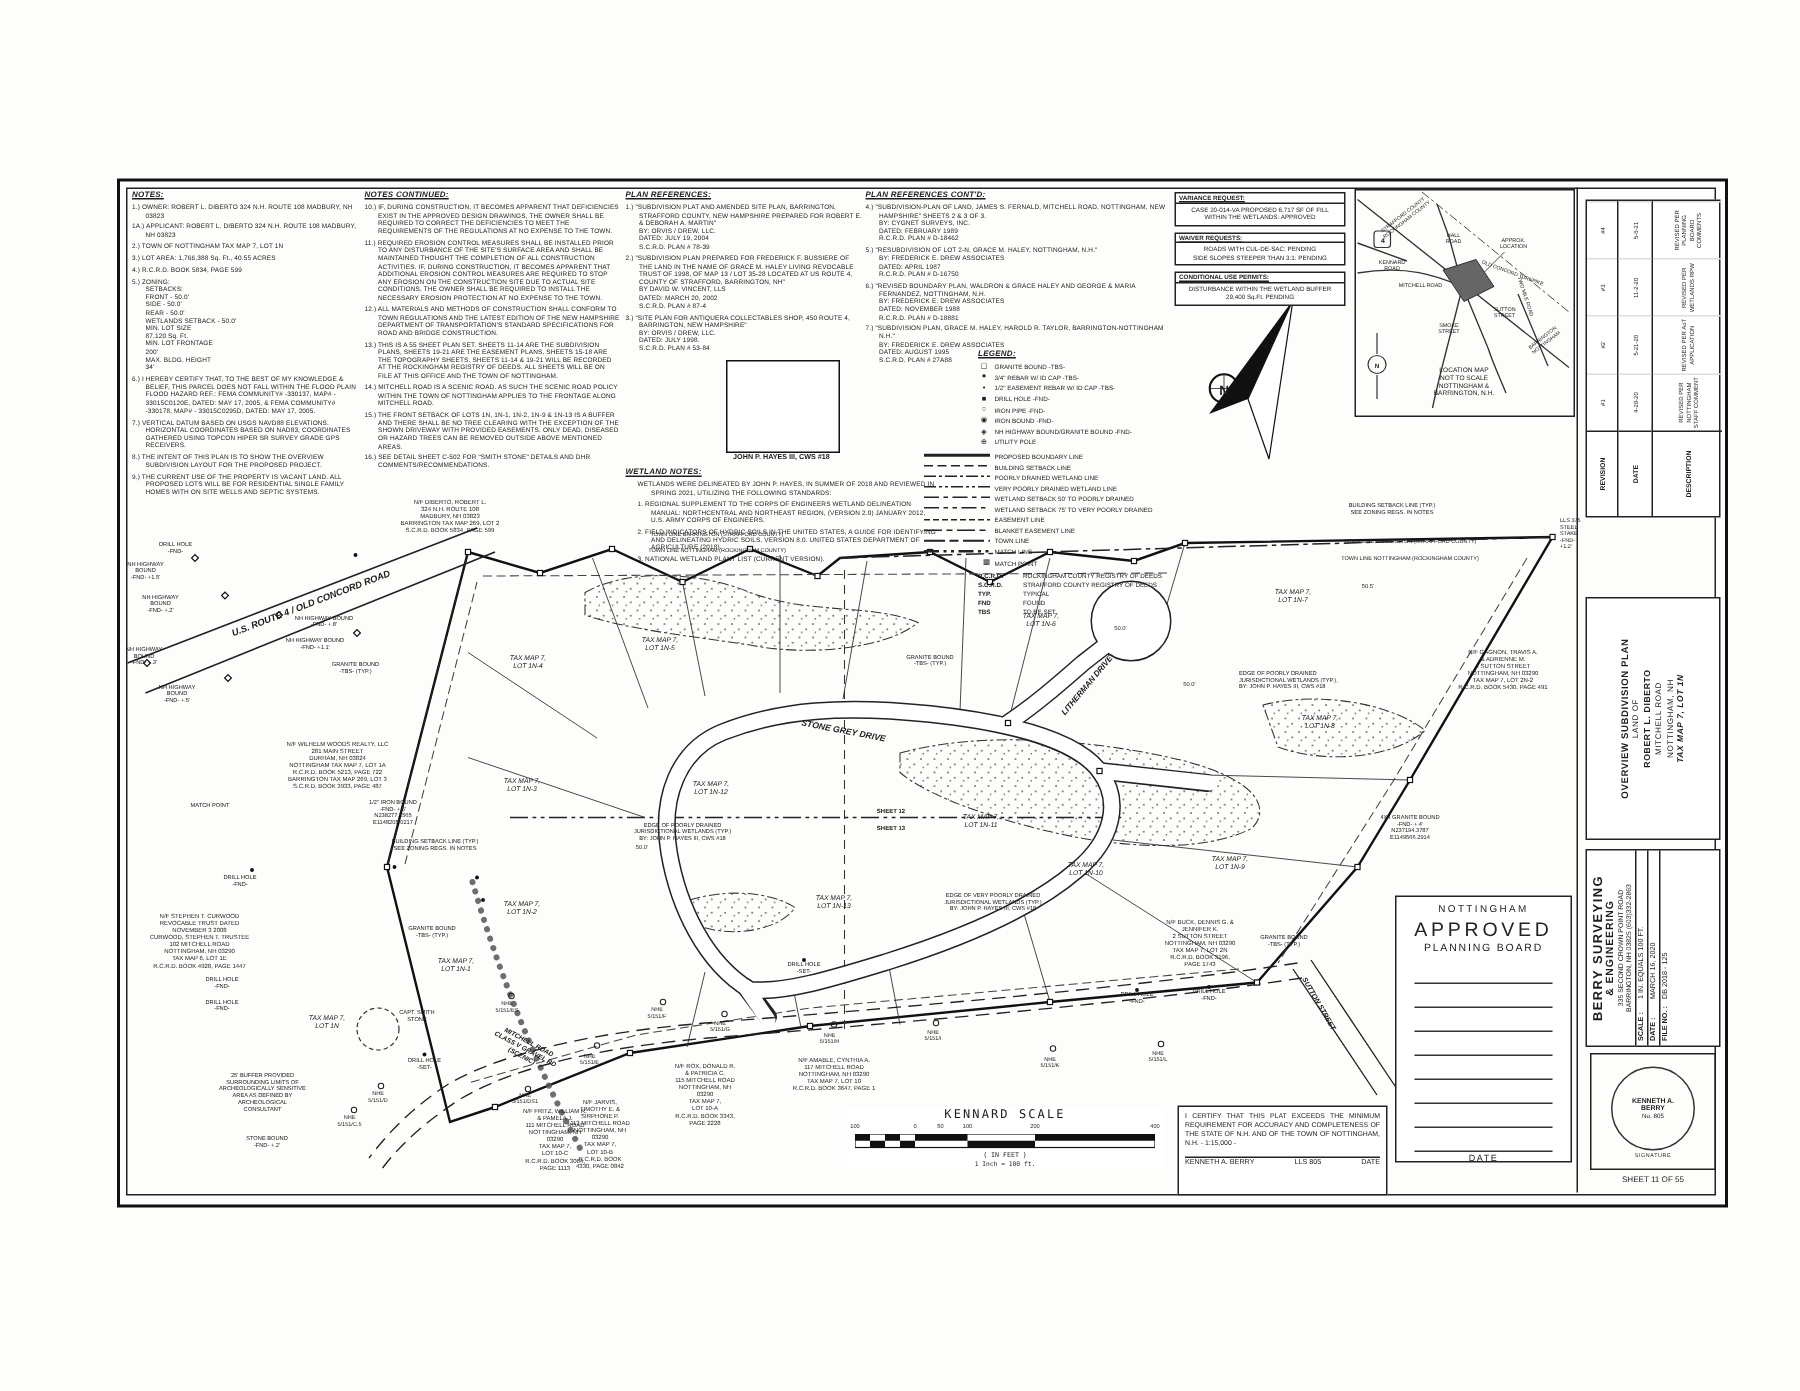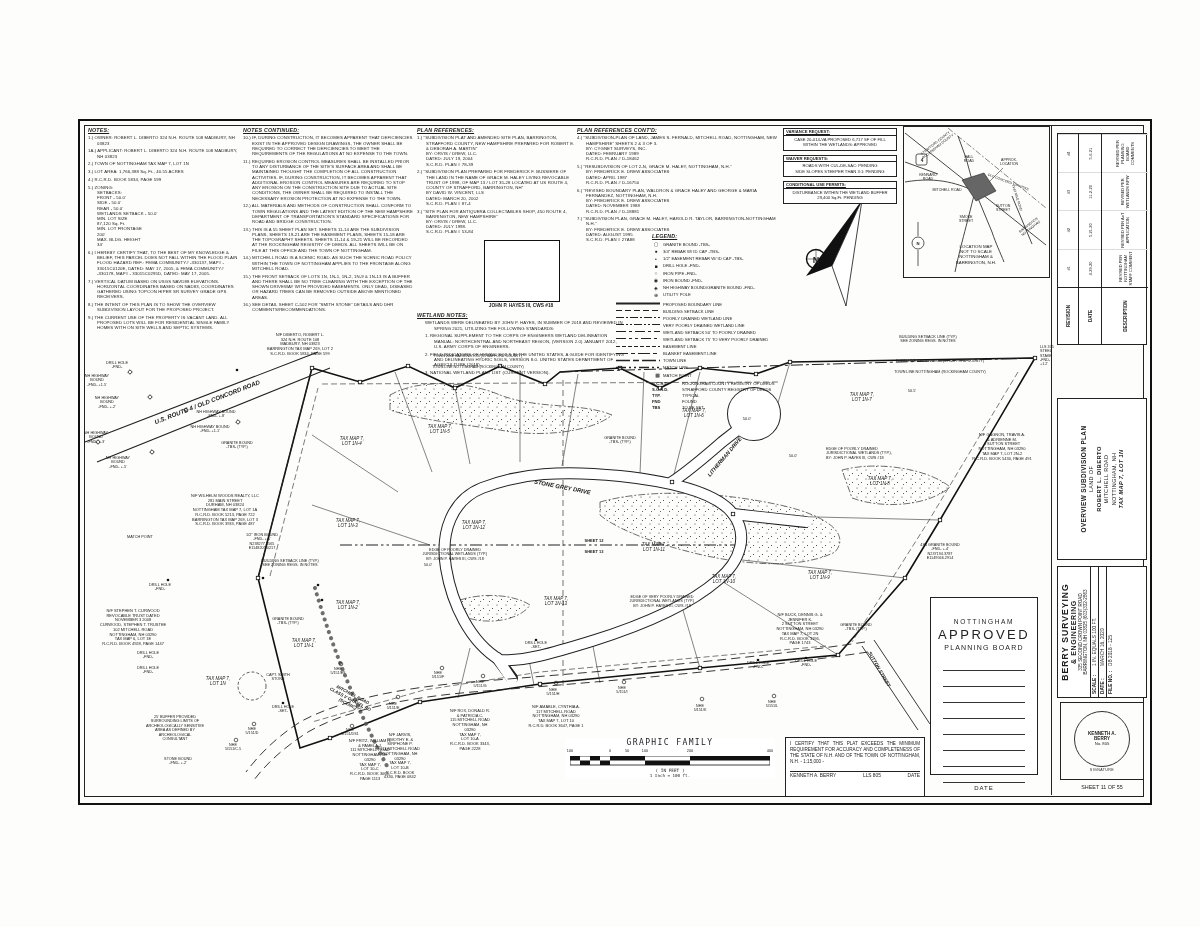--- a/index.html
+++ b/index.html
@@ -592,21 +592,21 @@
 
 <div class="abs" style="left:1060px;top:702px;width:82px;height:76px;border:1px solid #222;z-index:2;display:flex;flex-direction:column;align-items:center;justify-content:center">
   <div style="width:54px;height:54px;border:1.6px solid #333;border-radius:50%;display:flex;flex-direction:column;align-items:center;justify-content:center;text-align:center">
     <div style="font-size:4.6px;font-weight:bold;width:44px">KENNETH A. BERRY</div>
     <div style="font-size:4.2px">No. 805</div>
   </div>
   <div style="font-size:3.6px;margin-top:1px;letter-spacing:.4px">SIGNATURE</div>
 </div>
 <div class="abs" style="left:1057px;top:784px;width:90px;text-align:center;font-size:5.4px;z-index:2">SHEET 11 OF 55</div>
 
-<div class="abs" style="left:930px;top:597px;width:108px;height:178px;border:1.4px solid #222;background:#fff;z-index:2;padding-top:20px;box-sizing:border-box">
+<div class="abs" style="left:930px;top:597px;width:118px;height:178px;border:1.4px solid #222;background:#fff;z-index:2;padding-top:5px;box-sizing:border-box">
   <div style="text-align:center;font-size:6.6px;letter-spacing:1.6px">NOTTINGHAM</div>
   <div style="text-align:center;font-size:13px;letter-spacing:2.5px;margin:2px 0;color:#222">APPROVED</div>
   <div style="text-align:center;font-size:7px;letter-spacing:1.2px;margin-bottom:4px">PLANNING BOARD</div>
   <div id="sig-lines">
       <div class="sig-line"></div>
       <div class="sig-line"></div>
       <div class="sig-line"></div>
       <div class="sig-line"></div>
       <div class="sig-line"></div>
       <div class="sig-line"></div>
@@ -619,21 +619,21 @@
 <div class="abs" style="left:785px;top:737px;width:140px;height:60px;border:1.2px solid #222;background:#fff;z-index:2;padding:3px 4px;box-sizing:border-box">
   <div style="font-size:4.6px;line-height:1.3;text-align:justify">I CERTIFY THAT THIS PLAT EXCEEDS THE MINIMUM REQUIREMENT FOR ACCURACY AND COMPLETENESS OF THE STATE OF N.H. AND OF THE TOWN OF NOTTINGHAM, N.H. - 1:15,000 -</div>
   <div style="display:flex;justify-content:space-between;margin-top:6px;border-top:1px solid #222;padding-top:1.5px;font-size:4.8px">
     <span>KENNETH A. BERRY</span>
     <span>LLS 805</span>
     <span>DATE</span>
   </div>
 </div>
 
 <div class="abs" style="left:565px;top:738px;width:210px;z-index:2;background:#fff">
-  <div style="text-align:center;font-size:8px;letter-spacing:1.4px;font-family:'DejaVu Sans Mono',monospace">GRAPHIC FAMILY</div>
+  <div style="text-align:center;font-size:8px;letter-spacing:1.4px;font-family:'DejaVu Sans Mono',monospace">KENNARD SCALE</div>
   <div style="position:relative;height:7px;margin-top:2px" id="scale-ticks">
       <span style="position: absolute; font-size: 3.8px; transform: translateX(-50%); left: 5px;">100</span>
       <span style="position: absolute; font-size: 3.8px; transform: translateX(-50%); left: 45px;">0</span>
       <span style="position: absolute; font-size: 3.8px; transform: translateX(-50%); left: 62px;">50</span>
       <span style="position: absolute; font-size: 3.8px; transform: translateX(-50%); left: 80px;">100</span>
       <span style="position: absolute; font-size: 3.8px; transform: translateX(-50%); left: 125px;">200</span>
       <span style="position: absolute; font-size: 3.8px; transform: translateX(-50%); left: 205px;">400</span>
     </div>
   <svg width="200" height="10" style="display:block;margin:0 auto">
     <rect x="0" y="0" width="200" height="9" fill="none" stroke="#111" stroke-width="0.8"></rect>

